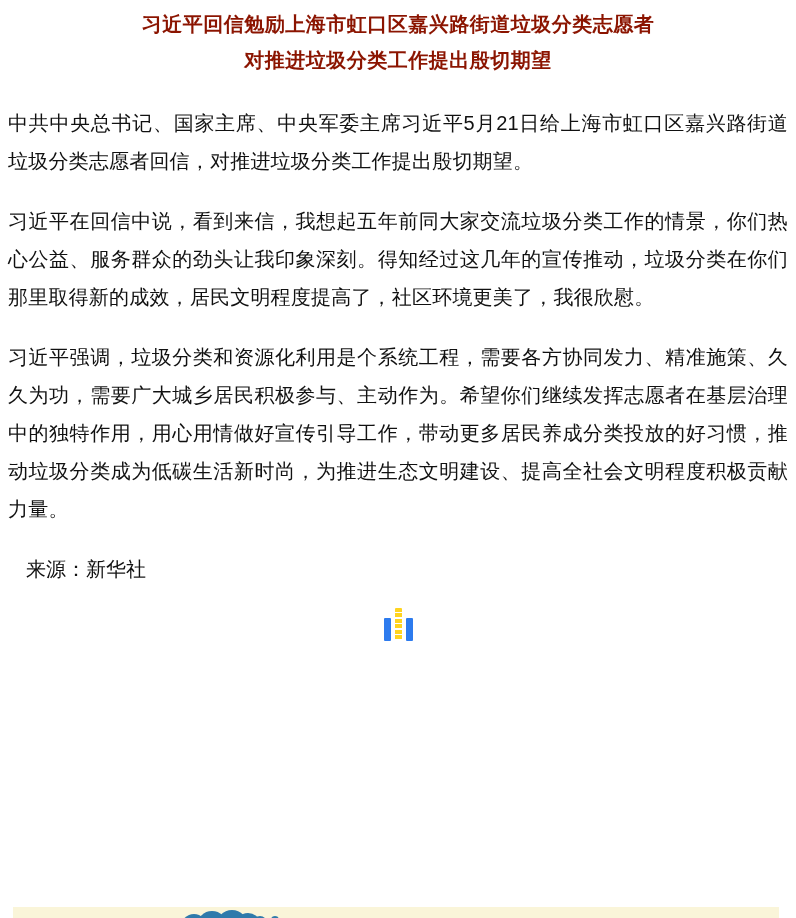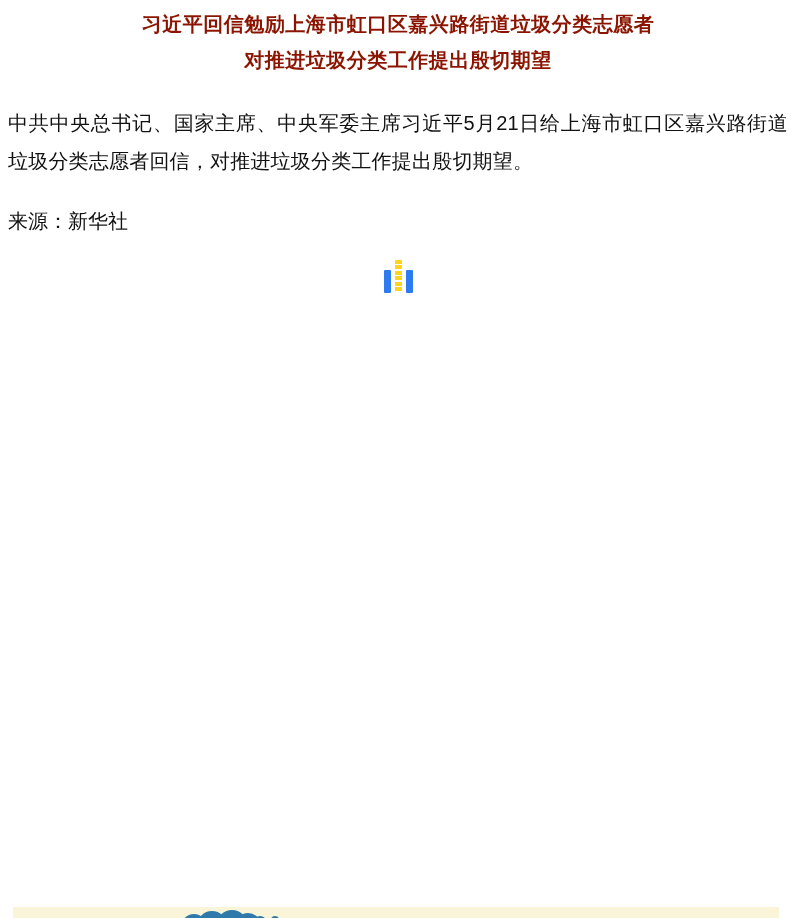--- a/index.html
+++ b/index.html
@@ -49,21 +49,21 @@
     line-height: 38px;
     margin: 0 0 22px 0;
     color: var(--text-color);
     letter-spacing: 0.2px;
     text-align: justify;
     text-justify: inter-ideograph;
   }
   .source-line {
     font-size: 20px;
     line-height: 38px;
-    margin: 0;
+    margin: 18px;
     color: var(--text-color);
   }
   .loading {
     display: flex;
     justify-content: center;
     align-items: flex-end;
     gap: 4px;
     height: 33px;
     margin-top: 20px;
   }
@@ -112,20 +112,22 @@
 
 <div class="page">
 
   <header class="article-header">
     <div class="title-line">习近平回信勉励上海市虹口区嘉兴路街道垃圾分类志愿者</div>
     <div class="title-line">对推进垃圾分类工作提出殷切期望</div>
   </header>
 
   <main class="article-body">
     <p class="para">中共中央总书记、国家主席、中央军委主席习近平5月21日给上海市虹口区嘉兴路街道垃圾分类志愿者回信，对推进垃圾分类工作提出殷切期望。</p>
+    <p class="para">习近平在回信中说，看到来信，我想起五年前同大家交流垃圾分类工作的情景，你们热心公益、服务群众的劲头让我印象深刻。得知经过这几年的宣传推动，垃圾分类在你们那里取得新的成效，居民文明程度提高了，社区环境更美了，我很欣慰。</p>
+    <p class="para">习近平强调，垃圾分类和资源化利用是个系统工程，需要各方协同发力、精准施策、久久为功，需要广大城乡居民积极参与、主动作为。希望你们继续发挥志愿者在基层治理中的独特作用，用心用情做好宣传引导工作，带动更多居民养成分类投放的好习惯，推动垃圾分类成为低碳生活新时尚，为推进生态文明建设、提高全社会文明程度积极贡献力量。</p>
 
     <p class="source-line">来源：新华社</p>
 
     <div class="loading">
       <span class="bar bar-blue"></span>
       <span class="bar bar-yellow"></span>
       <span class="bar bar-blue"></span>
     </div>
   </main>
 

